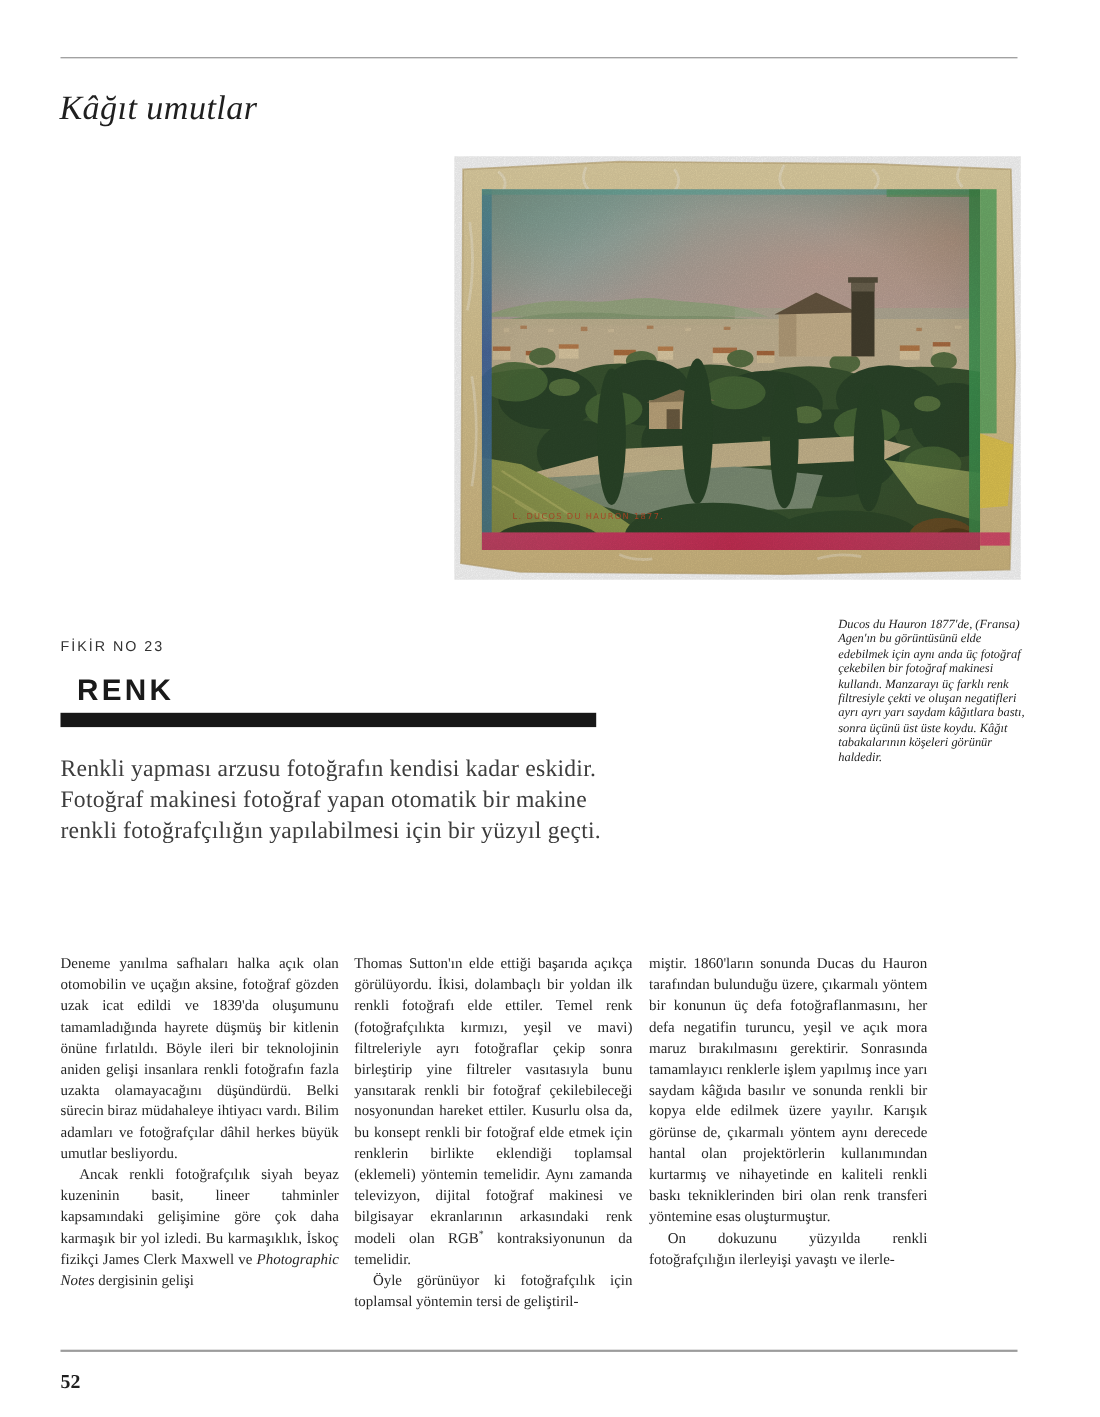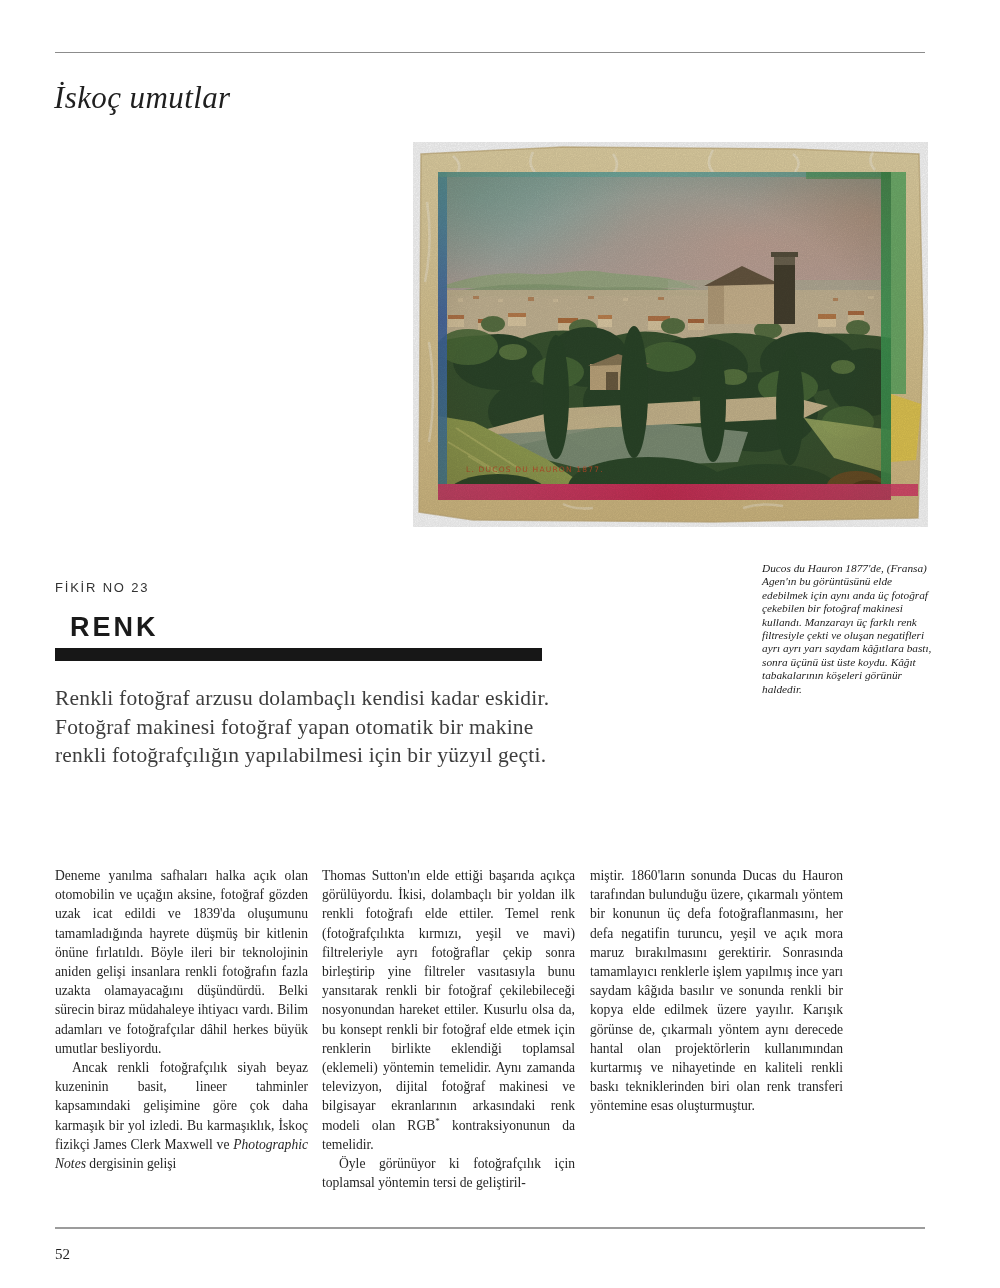--- a/index.html
+++ b/index.html
@@ -38,30 +38,30 @@
     position:absolute; top:866px; width:253px;
     font-size:13.6px; line-height:19.2px; text-align:justify;
     color:#262626;
   }
   .col p { margin:0; }
   .col p.indent { text-indent:17px; }
   .col em { font-style:italic; }
   .col sup { font-size:9px; vertical-align:super; line-height:0; }
   .col1 { left:55px; } .col2 { left:322px; } .col3 { left:590px; }
   .bottom-rule { position:absolute; left:55px; top:1227px; width:870px; height:2px; background:#9c9c9c; }
-  .page-number { position:absolute; left:55px; top:1246px; font-size:15px; color:#1f1f1f; }
+  .page-number { position:absolute; left:55px; top:1246px; font-size:18px; color:#1f1f1f;font-weight:bold; }
 </style>
 </head>
 <body>
 
 <div class="page">
 
   <div class="top-rule"></div>
 
-  <h1 class="page-title">İskoç umutlar</h1>
+  <h1 class="page-title">Kâğıt umutlar</h1>
 
   <figure class="photo-figure">
     <svg width="515" height="385" viewBox="0 0 515 385" xmlns="http://www.w3.org/2000/svg">
       <defs>
         <linearGradient id="paperG" x1="0" y1="0" x2="0" y2="1">
           <stop offset="0" stop-color="#e4d4a6"></stop>
           <stop offset="0.5" stop-color="#dbc794"></stop>
           <stop offset="1" stop-color="#d2ba82"></stop>
         </linearGradient>
         <linearGradient id="skyG" x1="0" y1="0" x2="0" y2="1">
@@ -275,35 +275,36 @@
     </svg>
   </figure>
 
   <p class="photo-caption">Ducos du Hauron 1877'de, (Fransa) Agen'ın bu görüntüsünü elde edebilmek için aynı anda üç fotoğraf çekebilen bir fotoğraf makinesi kullandı. Manzarayı üç farklı renk filtresiyle çekti ve oluşan negatifleri ayrı ayrı yarı saydam kâğıtlara bastı, sonra üçünü üst üste koydu. Kâğıt tabakalarının köşeleri görünür haldedir.</p>
 
   <div class="kicker">FİKİR NO 23</div>
   <h2 class="article-heading">RENK</h2>
   <div class="heading-bar" style="background: rgb(23, 23, 23);"></div>
 
   <div class="lead">
-    <div>Renkli fotoğraf arzusu dolambaçlı kendisi kadar eskidir.</div>
+    <div>Renkli yapması arzusu fotoğrafın kendisi kadar eskidir.</div>
     <div>Fotoğraf makinesi fotoğraf yapan otomatik bir makine</div>
     <div>renkli fotoğrafçılığın yapılabilmesi için bir yüzyıl geçti.</div>
   </div>
 
   <div class="col col1">
     <p>Deneme yanılma safhaları halka açık olan otomobilin ve uçağın aksine, fotoğraf gözden uzak icat edildi ve 1839'da oluşumunu tamamladığında hayrete düşmüş bir kitlenin önüne fırlatıldı. Böyle ileri bir teknolojinin aniden gelişi insanlara renkli fotoğrafın fazla uzakta olamayacağını düşündürdü. Belki sürecin biraz müdahaleye ihtiyacı vardı. Bilim adamları ve fotoğrafçılar dâhil herkes büyük umutlar besliyordu.</p>
     <p class="indent"><span>Ancak renkli fotoğrafçılık siyah beyaz kuzeninin basit, lineer tahminler kapsamındaki gelişimine göre çok daha karmaşık bir yol izledi. Bu karmaşıklık, İskoç fizikçi James Clerk Maxwell ve </span><em>Photographic Notes</em><span> dergisinin gelişi</span></p>
   </div>
 
   <div class="col col2">
     <p><span>Thomas Sutton'ın elde ettiği başarıda açıkça görülüyordu. İkisi, dolambaçlı bir yoldan ilk renkli fotoğrafı elde ettiler. Temel renk (fotoğrafçılıkta kırmızı, yeşil ve mavi) filtreleriyle ayrı fotoğraflar çekip sonra birleştirip yine filtreler vasıtasıyla bunu yansıtarak renkli bir fotoğraf çekilebileceği nosyonundan hareket ettiler. Kusurlu olsa da, bu konsept renkli bir fotoğraf elde etmek için renklerin birlikte eklendiği toplamsal (eklemeli) yöntemin temelidir. Aynı zamanda televizyon, dijital fotoğraf makinesi ve bilgisayar ekranlarının arkasındaki renk modeli olan RGB</span><sup>*</sup><span> kontraksiyonunun da temelidir.</span></p>
     <p class="indent">Öyle görünüyor ki fotoğrafçılık için toplamsal yöntemin tersi de geliştiril-</p>
   </div>
 
   <div class="col col3">
     <p>miştir. 1860'ların sonunda Ducas du Hauron tarafından bulunduğu üzere, çıkarmalı yöntem bir konunun üç defa fotoğraflanmasını, her defa negatifin turuncu, yeşil ve açık mora maruz bırakılmasını gerektirir. Sonrasında tamamlayıcı renklerle işlem yapılmış ince yarı saydam kâğıda basılır ve sonunda renkli bir kopya elde edilmek üzere yayılır. Karışık görünse de, çıkarmalı yöntem aynı derecede hantal olan projektörlerin kullanımından kurtarmış ve nihayetinde en kaliteli renkli baskı tekniklerinden biri olan renk transferi yöntemine esas oluşturmuştur.</p>
+    <p class="indent">On dokuzunu yüzyılda renkli fotoğrafçılığın ilerleyişi yavaştı ve ilerle-</p>
   </div>
 
   <div class="bottom-rule"></div>
   <div class="page-number">52</div>
 
 </div>
 
 </body></html>

